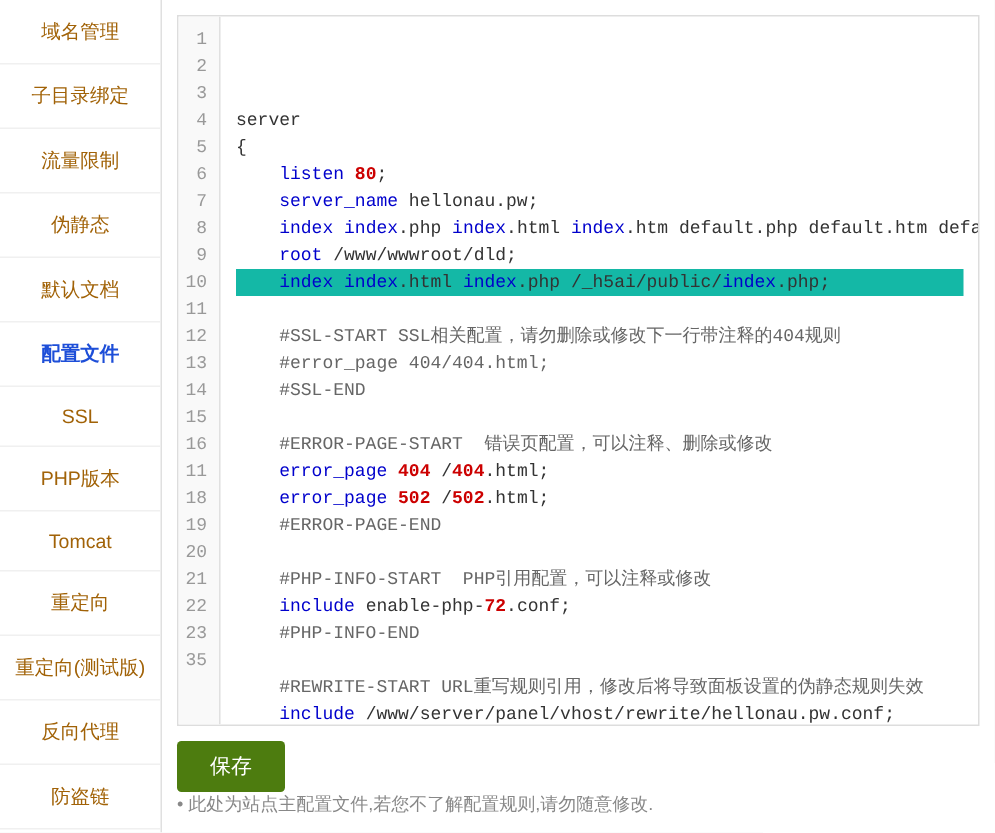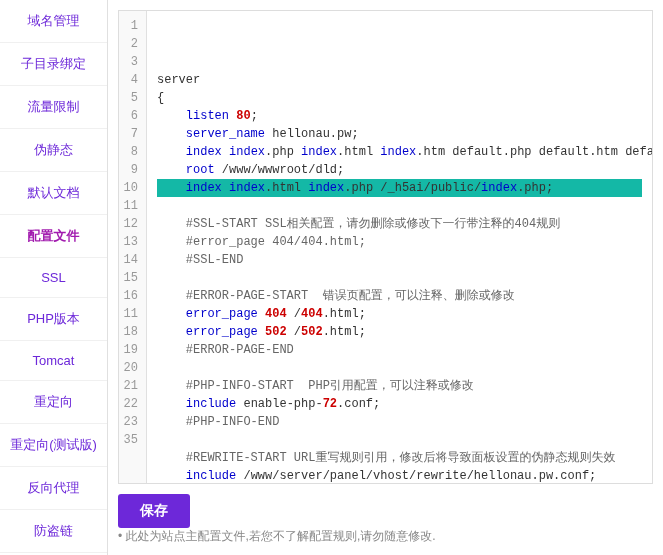--- a/index.html
+++ b/index.html
@@ -12,26 +12,26 @@
       border-right: 1px solid #e0e0e0;
       display: flex;
       flex-direction: column;
       height: 100%;
       overflow-y: auto;
     }
     .sidebar-item {
       padding: 12px 0;
       text-align: center;
       font-size: 13px;
-      color: #6d28d9;
+      color: #a16207;
       cursor: pointer;
       border-bottom: 1px solid #f0f0f0;
     }
     .sidebar-item.active {
-      color: #a21caf;
+      color: #1d4ed8;
       font-weight: bold;
     }
 
     
     .main {
       flex: 1;
       background: #fff;
       display: flex;
       flex-direction: column;
       overflow: hidden;
@@ -72,28 +72,27 @@
     .code-line.highlighted { background: #14b8a6; }
     .kw { color: #0000cc; }
     .val { color: #cc0000; font-weight: bold; }
     .comment { color: #666; }
 
     
     .save-section {
       margin-top: 10px;
     }
     .save-btn {
-      background: #6d28d9;
+      background: #4d7c0f;
       color: #fff;
       border: none;
       padding: 8px 22px;
       font-size: 14px;
       cursor: pointer;
       border-radius: 3px;
-      font-weight: bold;
     }
 
     
     .warning-text {
       color: #888;
       font-size: 12px;
     }
     .warning-text::before {
       content: "• ";
     }

